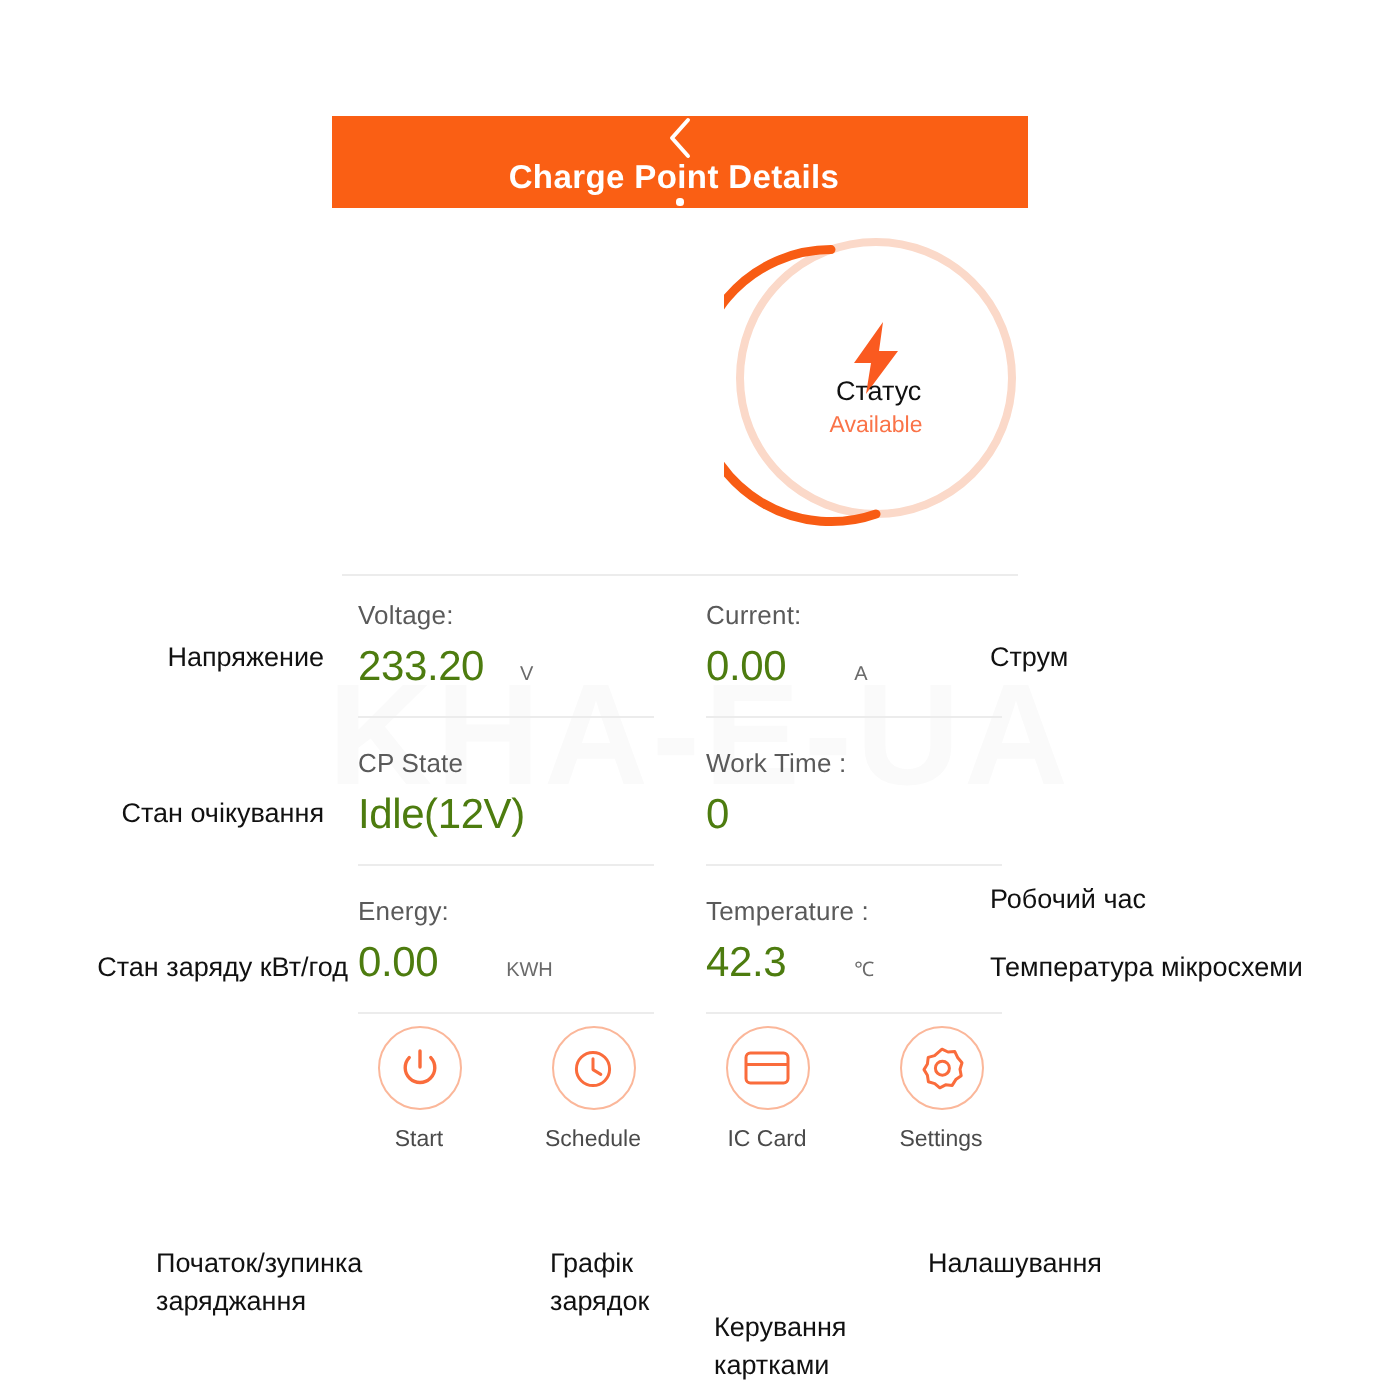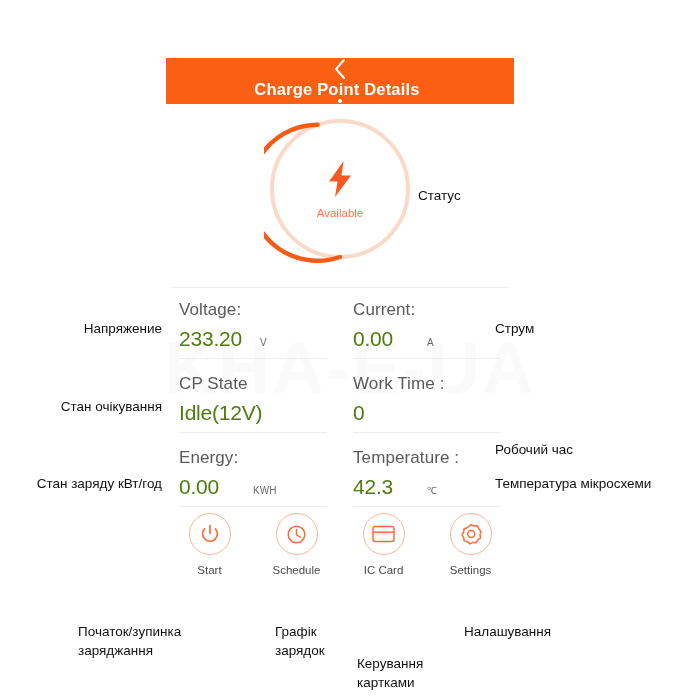--- a/index.html
+++ b/index.html
@@ -94,21 +94,21 @@
     background: #ffffff;
     border-radius: 50%;
   }
 
   
   .dial-wrap {
     position: relative;
     height: 170px;
     display: flex;
     align-items: center;
-    justify-content: center;
+    justify-content: flex-end;
   }
   .dial {
     position: relative;
     width: 152px;
     height: 152px;
   }
   .dial svg { display: block; }
   .dial-inner {
     position: absolute;
     left: 0; top: 0;
@@ -158,21 +158,21 @@
   .cell .underline {
     position: absolute;
     left: 13px;
     bottom: 8px;
     width: 148px;
     height: 1px;
     background: #ececec;
   }
 
   .cell-label {
-    font-size: 17px;
+    font-size: 13px;
     color: #5a5a5a;
     letter-spacing: 0.1px;
   }
 
   .cell-valrow {
     display: flex;
     align-items: baseline;
     margin-top: 7px;
   }
 
@@ -392,21 +392,21 @@
   <div class="anno" style="left:418px; top:186px;">Статус</div>
 
   <div class="anno r" style="left:0px; top:319px; width:162px;">Напряжение</div>
 
   <div class="anno" style="left:495px; top:319px;">Струм</div>
 
   <div class="anno r" style="left:0px; top:397px; width:162px;">Стан очікування</div>
 
   <div class="anno" style="left:495px; top:397px;margin-top:43px;">Робочий час</div>
 
-  <div class="anno r" style="left:0px; top:474px; width:162px;text-align:right;">Стан заряду кВт/год</div>
+  <div class="anno r" style="left:12px; top:474px; width:162px;text-align:right;">Стан заряду кВт/год</div>
 
   <div class="anno" style="left:78px; top:622px; width:200px;">Початок/зупинка
 заряджання</div>
 
   <div class="anno" style="left:495px; top:474px;">Температура мікросхеми</div>
 
   <div class="anno" style="left:275px; top:622px; width:90px;">Графік
 зарядок</div>
 
   <div class="anno" style="left:357px; top:622px; width:105px;margin-top:32px;">Керування

